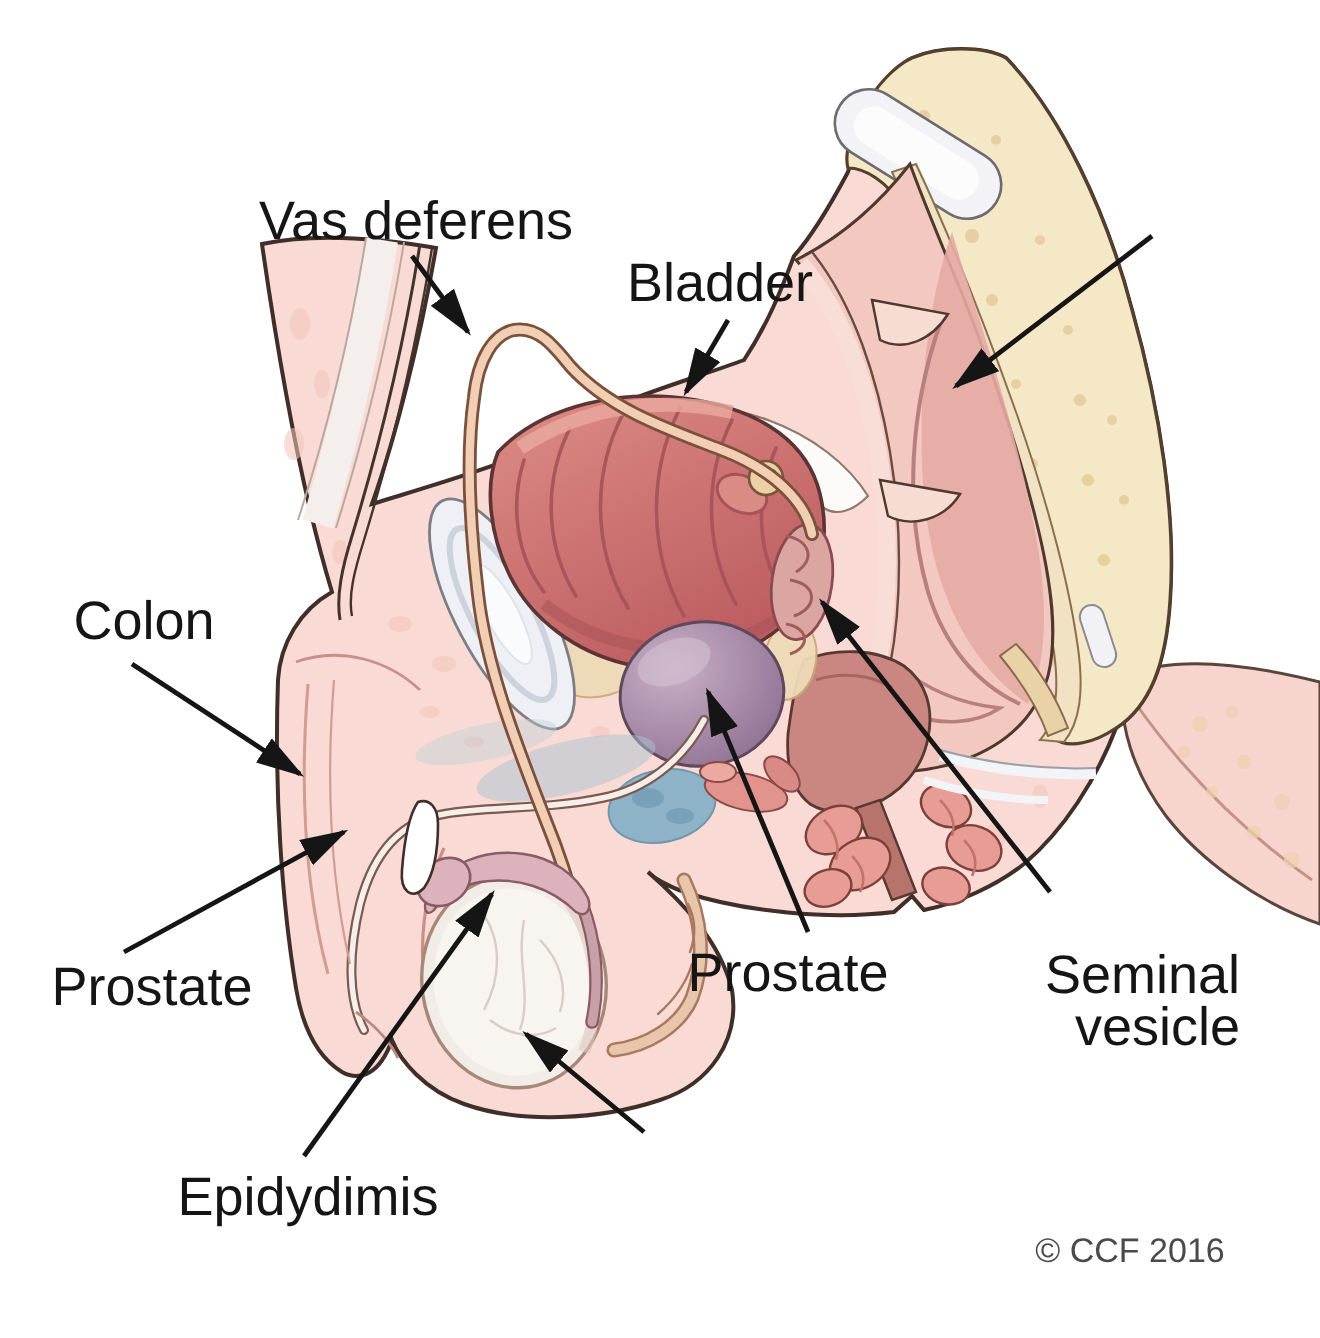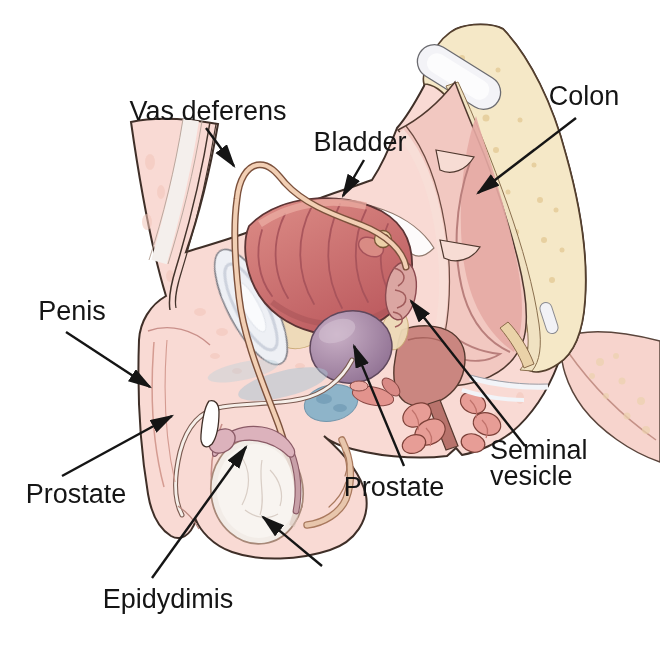--- a/index.html
+++ b/index.html
@@ -4,21 +4,21 @@
 <style>
   html,body{margin:0;padding:0;background:#fff;}
   #stage{
     position:relative;width:660px;height:669px;background:#ffffff;overflow:hidden;
     font-family:"Liberation Sans", sans-serif;
   }
   #artwork{position:absolute;left:0;top:0;width:660px;height:669px;}
   .lbl{
     position:absolute;transform:translate(-50%,-50%);
     font-size:27px;color:#151515;white-space:nowrap;line-height:1.0;
-    letter-spacing:0px;text-align:left;
+    letter-spacing:0px;text-align:right;
   }
   .lbl.wrap{white-space:normal;width:130px;line-height:0.95;}
   .copyright{
     position:absolute;transform:translate(-50%,-50%);
     font-size:17px;color:#4a4a4a;white-space:nowrap;
   }
 </style>
 </head>
 <body>
 
@@ -316,20 +316,20 @@
     <line x1="62" y1="476" x2="172" y2="416" marker-end="url(#ah)"></line>
     <line x1="404" y1="466" x2="354" y2="346" marker-end="url(#ah)"></line>
     <line x1="525" y1="446" x2="411" y2="301" marker-end="url(#ah)"></line>
     <line x1="152" y1="578" x2="246" y2="447" marker-end="url(#ah)"></line>
     <line x1="322" y1="566" x2="263" y2="517" marker-end="url(#ah)"></line>
   </g>
 </svg>
 
 <div class="lbl" style="left:208px;top:111px">Vas deferens</div>
 <div class="lbl" style="left:360px;top:142px">Bladder</div>
-<div class="lbl" style="left:584px;top:96px">Colon</div>
-<div class="lbl" style="left:72px;top:311px">Penis</div>
+<div class="lbl" style="left:72px;top:311px">Colon</div>
 <div class="lbl" style="left:76px;top:494px">Prostate</div>
 <div class="lbl" style="left:394px;top:487px">Prostate</div>
-<div class="lbl wrap" style="left:555px;top:464px">Seminal vesicle</div>
-<div class="lbl" style="left:168px;top:599px">Epidydimis</div>
+<div class="lbl wrap" style="left:555px;top:501px">Seminal vesicle</div>
+<div class="lbl" style="left:154px;top:599px">Epidydimis</div>
+<div class="copyright" style="left:565px;top:626px">© CCF 2016</div>
 
 </div>
 
 </body></html>

